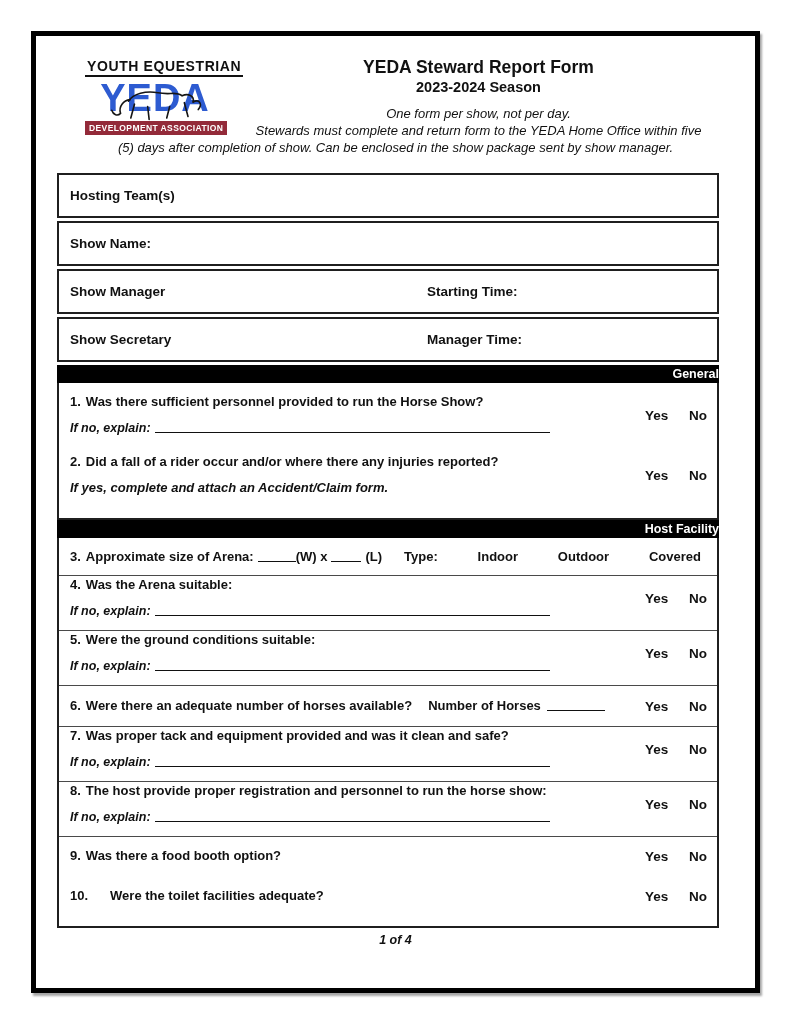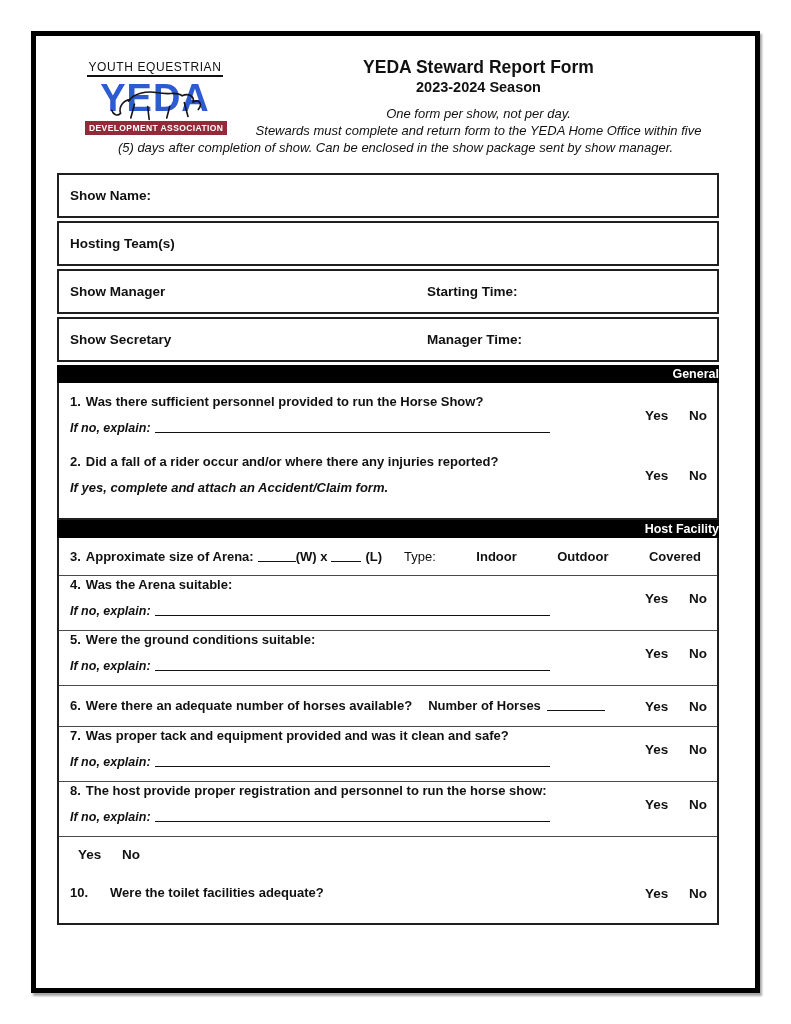--- a/index.html
+++ b/index.html
@@ -31,22 +31,22 @@
   .header { position: relative; height: 128px; }
   .logo {
     position: absolute;
     left: 49px;
     top: 21px;
     width: 140px;
     text-align: center;
   }
   .logo-top {
     display: inline-block;
-    font-size: 12px;
-    font-weight: normal;
+    font-size: 14px;
+    font-weight: bold;
     letter-spacing: 0.6px;
     color: #111;
     border-bottom: 2px solid #111;
     padding: 0 2px 1px 2px;
     white-space: nowrap;
   }
   .logo-main {
     position: relative;
     font-size: 38px;
     line-height: 40px;
@@ -159,21 +159,21 @@
   .q3-row   { height: 37px; }
   .type-spread {
     flex: 1;
     display: flex;
     justify-content: space-between;
     padding-left: 22px;
     padding-right: 6px;
     font-size: 13px;
     font-weight: 600;
   }
-  .type-label { font-weight: normal; }
+  .type-label { font-weight: bold; }
   .q6-row { height: 40px; }
   .q6-extra { margin-left: 16px; }
   .pair-pad { padding-top: 10px; padding-bottom: 21px; }
   .q910-gap { margin-top: 22px; }
   .footer {
     text-align: center;
     font-size: 12.5px;
     font-style: italic;
     font-weight: bold;
     margin-top: 5px;
@@ -211,24 +211,24 @@
           <div class="instr">One form per show, not per day.</div>
           <div class="instr">Stewards must complete and return form to the YEDA Home Office within five</div>
         </div>
       </div>
       <div class="instr-full">(5) days after completion of show. Can be enclosed in the show package sent by show manager.</div>
     </div>
 
     <div class="form-table">
 
       <div class="field-row">
+        <span>Hosting Team(s)</span>
+      </div>
+      <div class="field-row">
         <span>Show Name:</span>
-      </div>
-      <div class="field-row">
-        <span>Hosting Team(s)</span>
       </div>
       <div class="field-row">
         <span>Show Manager</span>
         <span class="col2">Starting Time:</span>
       </div>
       <div class="field-row">
         <span>Show Secretary</span>
         <span class="col2">Manager Time:</span>
       </div>
 
@@ -358,34 +358,38 @@
             </div>
             <div class="yesno">
               <span>Yes</span>
               <span>No</span>
             </div>
           </div>
         </div>
 
         <div class="q-block pair-pad">
           <div class="q-row">
+            <div class="q-content q-line">
+              <span class="q-num">9.</span><span>Was there a food booth option?</span>
+            </div>
             <div class="yesno">
               <span>Yes</span>
               <span>No</span>
             </div>
           </div>
           <div class="q-row q910-gap">
             <div class="q-content q-line">
               <span class="q-num q-num-wide">10.</span><span>Were the toilet facilities adequate?</span>
             </div>
             <div class="yesno">
               <span>Yes</span>
               <span>No</span>
             </div>
           </div>
         </div>
 
       </div>
     </div>
 
+    <div class="footer">1 of 4</div>
 
   </div>
 </div>
 
 </body></html>

